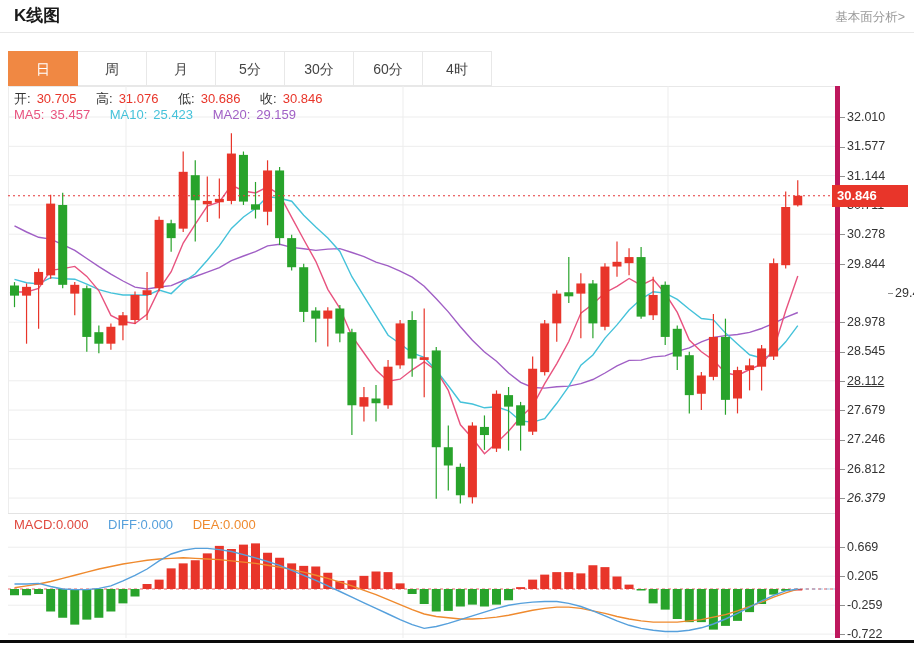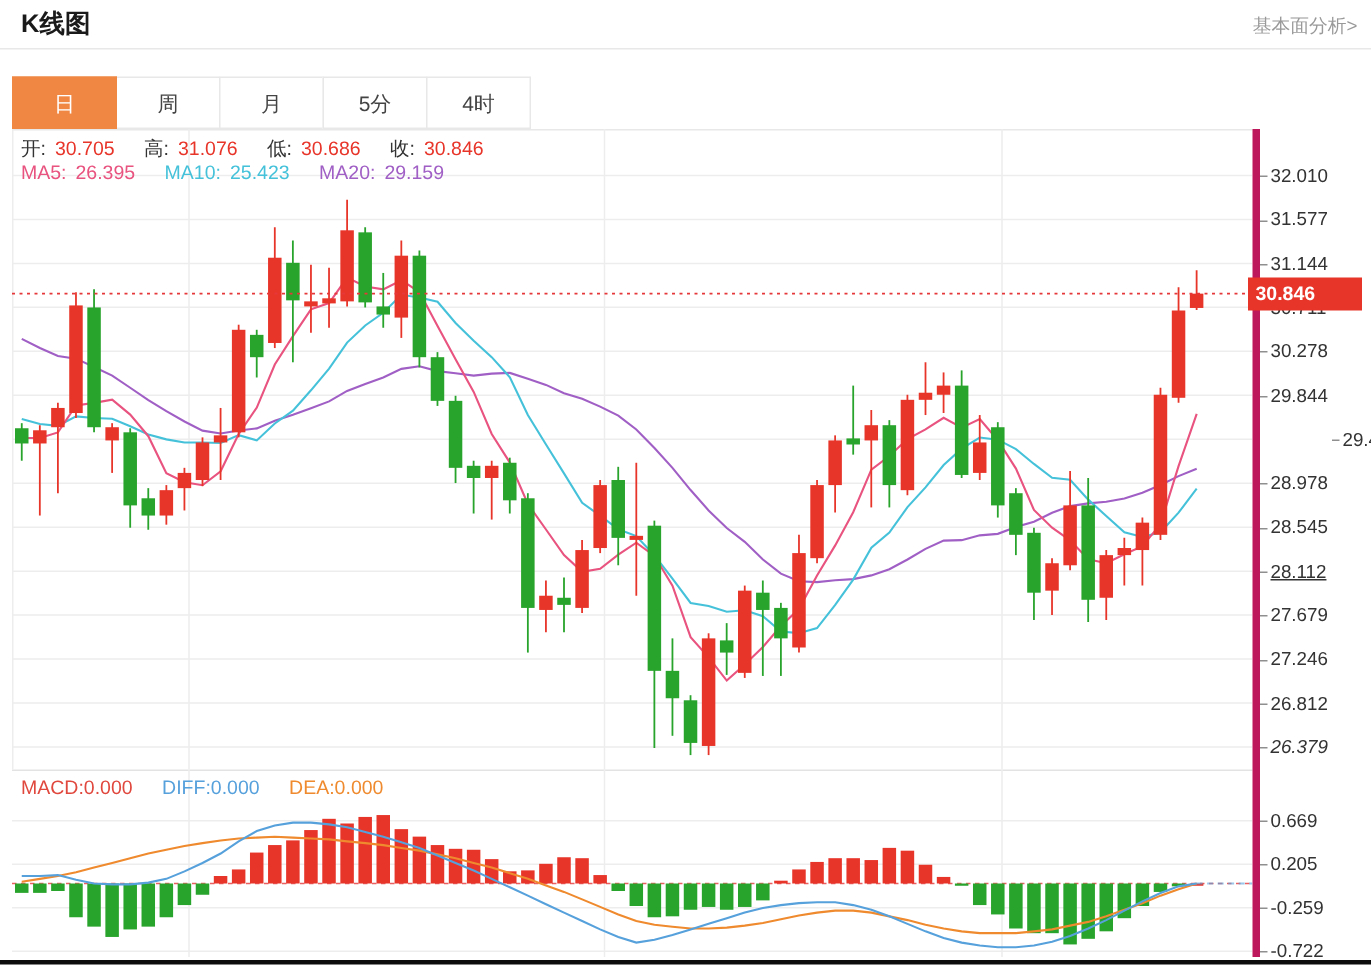--- a/index.html
+++ b/index.html
@@ -31,20 +31,22 @@
 <div class="stage">
   <div class="page-title">K线图</div>
   <a class="fund-link">基本面分析&gt;</a>
   <div class="header-divider"></div>
 
   <div class="tabbar" id="tabbar">
       <div class="tab active">日</div>
       <div class="tab">周</div>
       <div class="tab">月</div>
       <div class="tab">5分</div>
+      <div class="tab">30分</div>
+      <div class="tab">60分</div>
       <div class="tab">4时</div>
     </div>
 
   <div class="chart-area">
     <svg id="main-svg" width="827" height="427" style="top:0">
         <line x1="0" y1="31" x2="827" y2="31" stroke="#ededed" stroke-width="1"></line>
         <line x1="0" y1="60.30110999999975" x2="827" y2="60.30110999999975" stroke="#ededed" stroke-width="1"></line>
         <line x1="0" y1="89.60221999999999" x2="827" y2="89.60221999999999" stroke="#ededed" stroke-width="1"></line>
         <line x1="0" y1="118.90332999999997" x2="827" y2="118.90332999999997" stroke="#ededed" stroke-width="1"></line>
         <line x1="0" y1="148.20443999999998" x2="827" y2="148.20443999999998" stroke="#ededed" stroke-width="1"></line>
@@ -279,21 +281,21 @@
         <line x1="789.75" y1="76" x2="827" y2="76" stroke="#56a0dc" stroke-width="1.2" stroke-dasharray="4,3" opacity="0.6"></line>
       </svg>
 
     <div class="legend" style="top:4px">
       <span class="lbl">开:</span><span class="grp" style="color:var(--red)">30.705</span>
       <span class="lbl">高:</span><span class="grp" style="color:var(--red)">31.076</span>
       <span class="lbl">低:</span><span class="grp" style="color:var(--red)">30.686</span>
       <span class="lbl">收:</span><span style="color:var(--red)">30.846</span>
     </div>
     <div class="legend" style="top:21px">
-      <span style="color:var(--ma5)">MA5:</span><span class="grp" style="color:var(--ma5)">26.395</span>
+      <span style="color:var(--ma5)">MA5:</span><span class="grp" style="color:var(--ma5)">35.457</span>
       <span style="color:var(--ma10)">MA10:</span><span class="grp" style="color:var(--ma10)">25.423</span>
       <span style="color:var(--ma20)">MA20:</span><span style="color:var(--ma20)">29.159</span>
     </div>
     <div class="legend" style="top:431px">
       <span style="color:var(--macd_legend_red);margin-right:0">MACD:</span><span class="grp" style="color:var(--macd_legend_red)">0.000</span>
       <span style="color:var(--diff);margin-right:0">DIFF:</span><span class="grp" style="color:var(--diff)">0.000</span>
       <span style="color:var(--dea);margin-right:0">DEA:</span><span style="color:var(--dea)">0.000</span>
     </div>
   </div>
 

